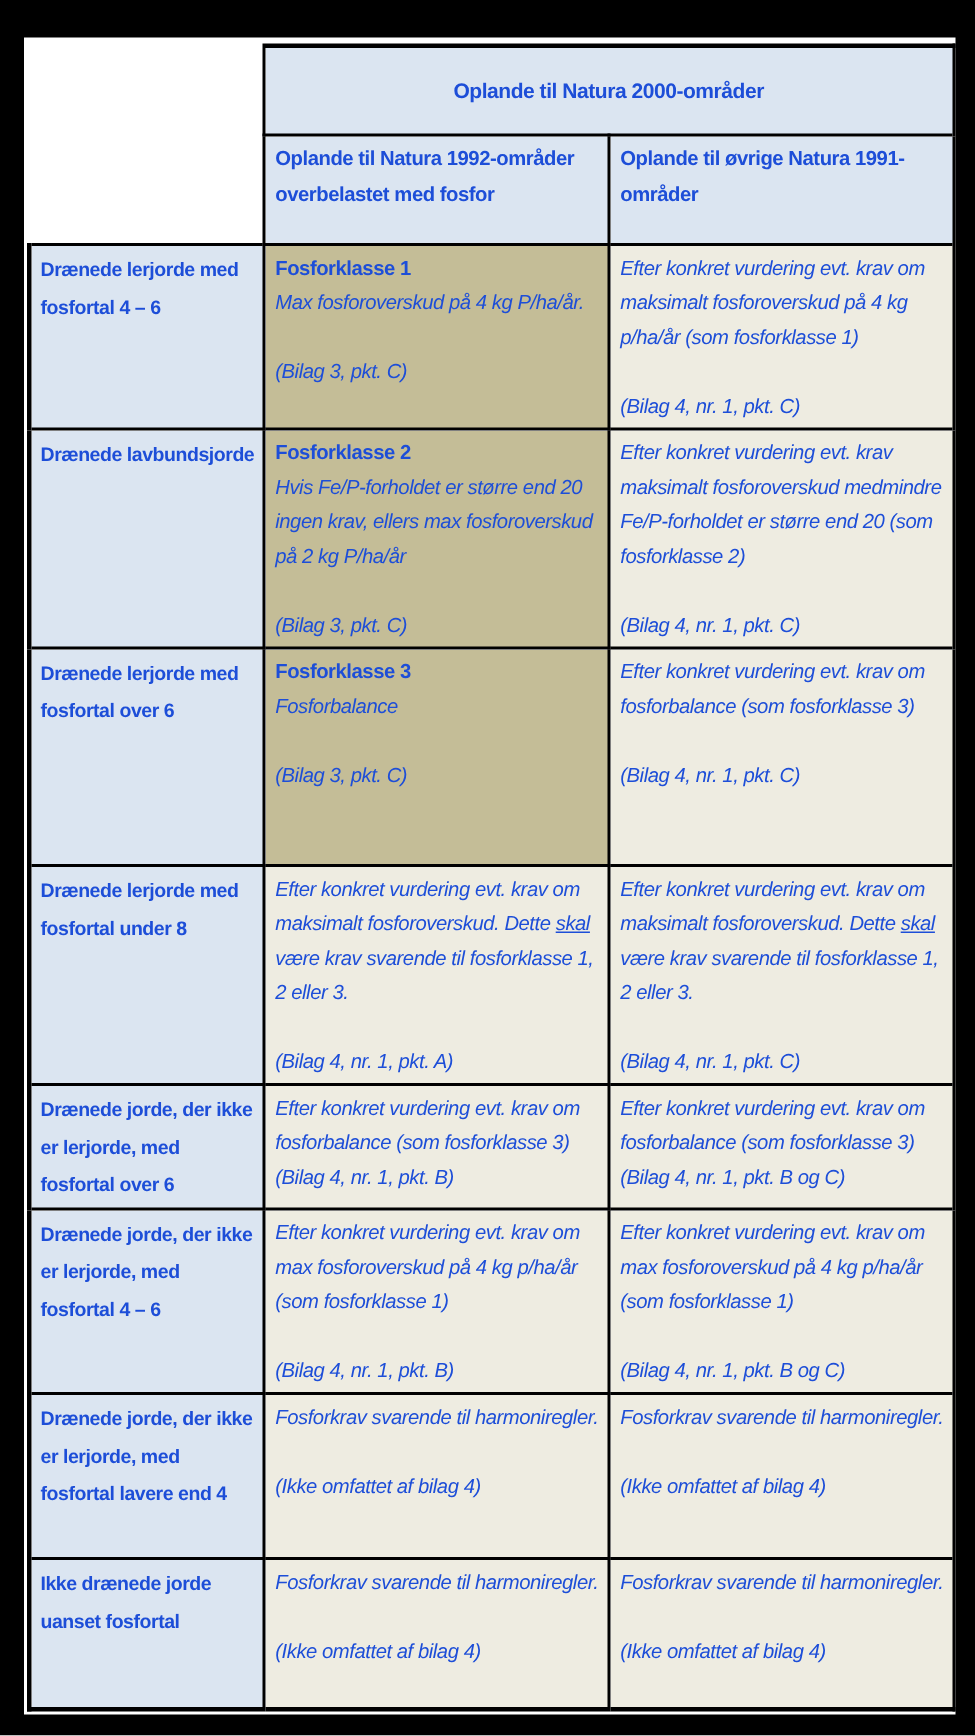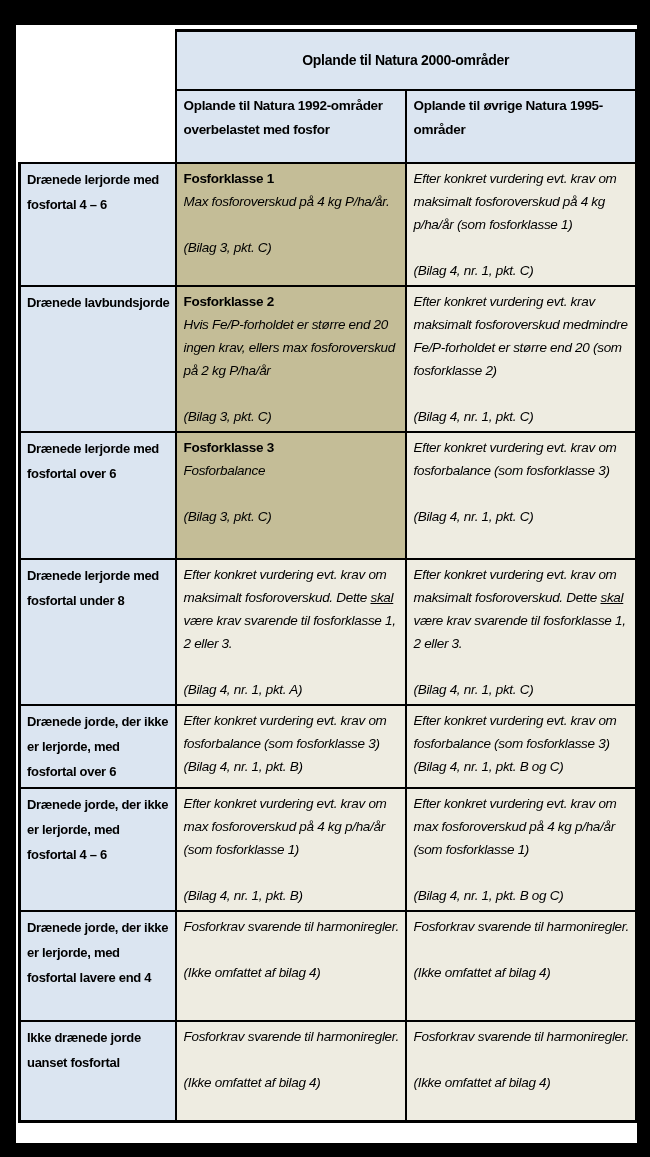--- a/index.html
+++ b/index.html
@@ -10,21 +10,21 @@
     box-sizing:border-box; padding:25px 13px 14px 16px;
   }
   .page {
     width:621px; height:1118px; background:#fff;
     box-sizing:border-box; padding-top:4px; padding-left:2px;
     overflow:hidden;
   }
 
   table.fosfor {
     border-collapse:collapse; table-layout:fixed; width:617px;
-    color:#000000;
+    color:#1d4ed8;
     padding-left:36px;
   }
   td {
     border:2px solid #000; vertical-align:top;
     box-sizing:border-box; overflow:hidden;
   }
 
   
   td.bt3 { border-top:3px solid #000; }
   td.bl3 { border-left:3px solid #000; }
@@ -71,21 +71,21 @@
       </colgroup>
 
       <tbody>
           <tr>
         <td class="empty" rowspan="2"></td>
         <td class="hdr hdr-merged bt3 br3" colspan="2" style="height:59px">Oplande til Natura 2000-områder</td>
       </tr>
 
       <tr>
         <td class="hdr" style="height:73px">Oplande til Natura 1992-områder overbelastet med fosfor</td>
-        <td class="hdr br3">Oplande til øvrige Natura 1995-områder</td>
+        <td class="hdr br3">Oplande til øvrige Natura 1991-områder</td>
       </tr>
 
       <tr>
         <td class="label-cell bl3" style="height:114px">Drænede lerjorde med fosfortal 4 – 6</td>
         <td class="cell olive">
           <div class="cell-heading">Fosforklasse 1</div>
           <div class="cell-body">Max fosforoverskud på 4 kg P/ha/år.</div>
           <div class="cell-note">(Bilag 3, pkt. C)</div>
         </td>
         <td class="cell br3">
@@ -101,21 +101,21 @@
           <div class="cell-body">Hvis Fe/P-forholdet er større end 20 ingen krav, ellers max fosforoverskud på 2 kg P/ha/år</div>
           <div class="cell-note">(Bilag 3, pkt. C)</div>
         </td>
         <td class="cell br3">
           <div class="cell-body">Efter konkret vurdering evt. krav maksimalt fosforoverskud medmindre Fe/P-forholdet er større end 20 (som fosforklasse 2)</div>
           <div class="cell-note">(Bilag 4, nr. 1, pkt. C)</div>
         </td>
       </tr>
 
       <tr>
-        <td class="label-cell bl3" style="height:127px">Drænede lerjorde med fosfortal over 6</td>
+        <td class="label-cell bl3" style="height:145px">Drænede lerjorde med fosfortal over 6</td>
         <td class="cell olive">
           <div class="cell-heading">Fosforklasse 3</div>
           <div class="cell-body">Fosforbalance</div>
           <div class="cell-note">(Bilag 3, pkt. C)</div>
         </td>
         <td class="cell br3">
           <div class="cell-body">Efter konkret vurdering evt. krav om fosforbalance (som fosforklasse 3)</div>
           <div class="cell-note">(Bilag 4, nr. 1, pkt. C)</div>
         </td>
       </tr>

